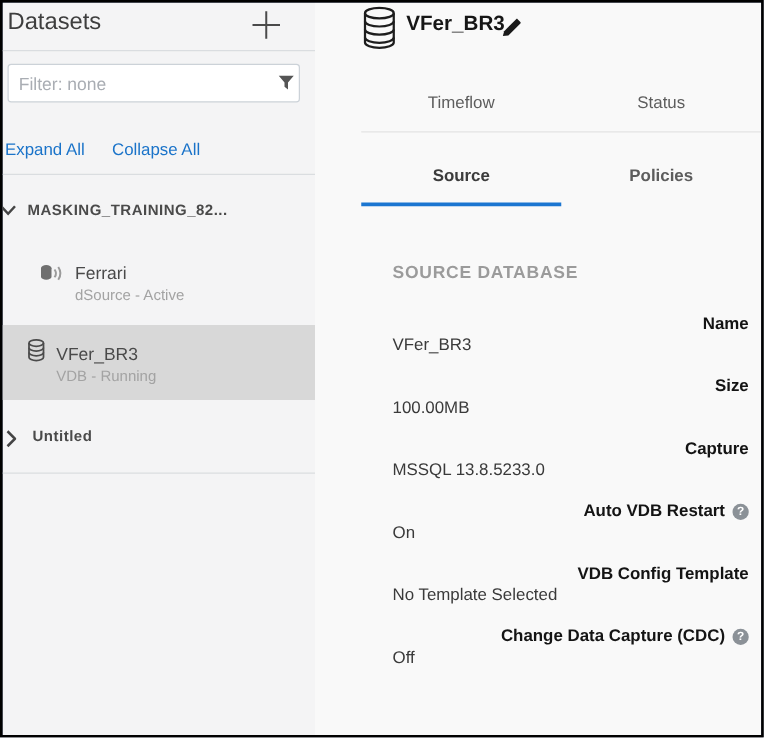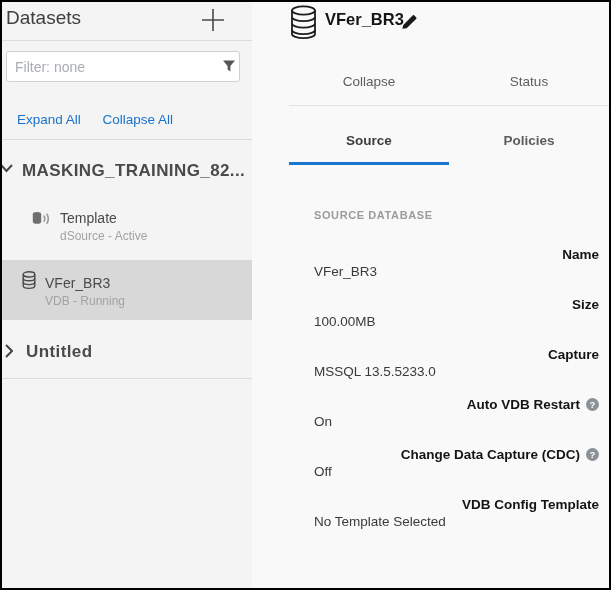--- a/index.html
+++ b/index.html
@@ -15,29 +15,29 @@
   .add-btn { position:absolute; left:198px; top:5px; width:26px; height:26px;
              cursor:pointer; }
   .hr { position:absolute; left:0; right:0; height:1px; background:#dadde0; }
   .hr1 { top:38px; } .hr2 { top:137px; } .hr3 { top:376px; }
   .filter-input { position:absolute; left:4px; top:49px; width:234px; height:31px;
                   border:1px solid #ccd2d8; border-radius:3px; background:#fff;
                   padding:0 30px 0 8px; font-size:14px; color:#333;
                   font-family:"Liberation Sans", sans-serif; outline:none; }
   .filter-input::placeholder { color:#a9adb3; }
   .funnel { position:absolute; left:220px; top:57px; cursor:pointer; }
-  .links { position:absolute; left:15px; top:110px; font-size:13.5px; }
+  .links { position:absolute; left:2px; top:110px; font-size:13.5px; }
   .links a { color:#1a73c9; text-decoration:none; cursor:pointer; margin-right:18px; }
   .group { position:absolute; left:0; right:0; cursor:pointer; }
   .g1 { top:155px; height:30px; }
   .g2 { top:336px; height:30px; }
   .chev { position:absolute; top:5px; }
   .g1 .chev { left:-2px; }
   .g2 .chev { left:2px; top:6px; }
-  .glabel { position:absolute; left:20px; top:4px; font-size:17px; font-weight:bold;
+  .glabel { position:absolute; left:20px; top:4px; font-size:12px; font-weight:bold;
             color:#4a4a4a; letter-spacing:.4px; white-space:nowrap; }
   .g2 .glabel { left:24px; }
   .item { position:absolute; left:0; right:0; cursor:pointer; }
   .i1 { top:200px; height:50px; }
   .i2 { top:258px; height:60px; background:#d8d8d8; }
   .i1 .ic { position:absolute; left:30px; top:9px; }
   .i2 .ic { position:absolute; left:20px; top:11px; }
   .itxt { position:absolute; left:58px; top:7px; }
   .i2 .itxt { left:43px; top:14px; }
   .iname { font-size:14px; color:#4a4a4a; line-height:19px; }
@@ -53,21 +53,21 @@
   .pencil { position:absolute; left:148px; top:10px; cursor:pointer; }
   .tabrow { position:absolute; left:37px; right:0; display:flex; }
   .tr1 { top:60px; border-bottom:1px solid #e3e3e3; }
   .tr1 .tab { padding:12px 0 16px; }
   .tr2 { top:104px; }
   .tr2 .tab { padding:27px 0 14px; border-bottom:3px solid transparent;font-weight:bold; }
   .tab { flex:1; text-align:center; font-size:13.5px; color:#5d5d5d;
          cursor:pointer; }
   .tab.active { border-bottom-color:#1b76d1; color:#3c3c3c; }
   .content { position:absolute; left:62px; top:207px; right:10px; }
-  .sec-title { font-size:11px; font-weight:bold; color:#9b9b9b;
+  .sec-title { font-size:14px; font-weight:bold; color:#9b9b9b;
                letter-spacing:.6px; margin-bottom:25px; }
   .fld { margin-bottom:16px; }
   .flabel { font-size:13.5px; font-weight:bold; color:#141414; line-height:17px;text-align:right; }
   .fval { font-size:13.5px; color:#3a3a3a; line-height:17px; }
   .help { display:inline-flex; width:13px; height:13px; border-radius:50%;
           background:#8b9197; color:#fff; font-size:9.5px; font-weight:bold;
           align-items:center; justify-content:center; margin-left:6px;
           vertical-align:1px; cursor:pointer; }
   svg { display:block; }
 </style>
@@ -117,21 +117,21 @@
         <svg width="19" height="16" viewBox="0 0 19 16">
           <g fill="#6f6f6f">
             <ellipse cx="5" cy="3.4" rx="4.2" ry="2.4"></ellipse>
             <path d="M0.8 3.4v7a4.2 2.4 0 0 0 8.4 0v-7z"></path>
           </g>
           <path d="M11.6 4.6a5 5 0 0 1 0 6.2" stroke="#9b9b9b" stroke-width="1.6" fill="none"></path>
           <path d="M14.6 2.6a9 9 0 0 1 0 10.2" stroke="#9b9b9b" stroke-width="1.6" fill="none"></path>
         </svg>
       </span>
       <div class="itxt">
-        <div class="iname">Template</div>
+        <div class="iname">Ferrari</div>
         <div class="istat">dSource - Active</div>
       </div>
     </div>
 
     <div class="item i2">
       <span class="ic">
         <svg width="14" height="19" viewBox="0 0 14 19" fill="none" stroke="#4a4a4a" stroke-width="1.4">
           <ellipse cx="7" cy="3.4" rx="5.8" ry="2.6"></ellipse>
           <path d="M1.2 3.4v11.4a5.8 2.6 0 0 0 11.6 0V3.4"></path>
           <path d="M1.2 7.2a5.8 2.6 0 0 0 11.6 0"></path>
@@ -170,21 +170,21 @@
       </span>
       <span class="dp-title">VFer_BR3</span>
       <span class="pencil">
         <svg width="19" height="19" viewBox="0 0 19 19">
           <path d="M2.3 16.7l1-3.8 9.6-9.6c.3-.3.9-.3 1.2 0l2.2 2.2c.3.3.3.9 0 1.2l-9.6 9.6z" fill="#1a1a1a"></path>
         </svg>
       </span>
     </div>
 
     <div class="tabrow tr1">
-      <div class="tab">Collapse</div>
+      <div class="tab">Timeflow</div>
       <div class="tab">Status</div>
     </div>
 
     <div class="tabrow tr2">
       <div class="tab active">Source</div>
       <div class="tab">Policies</div>
     </div>
 
     <div class="content">
       <div class="sec-title">SOURCE DATABASE</div>
@@ -194,37 +194,37 @@
         <div class="fval">VFer_BR3</div>
       </div>
 
       <div class="fld">
         <div class="flabel">Size</div>
         <div class="fval">100.00MB</div>
       </div>
 
       <div class="fld">
         <div class="flabel">Capture</div>
-        <div class="fval">MSSQL 13.5.5233.0</div>
+        <div class="fval">MSSQL 13.8.5233.0</div>
       </div>
 
 
       <div class="fld">
         <div class="flabel">
           <span>Auto VDB Restart</span><span class="help">?</span>
         </div>
         <div class="fval">On</div>
       </div>
 
       <div class="fld">
+        <div class="flabel">VDB Config Template</div>
+        <div class="fval">No Template Selected</div>
+      </div>
+
+      <div class="fld">
         <div class="flabel">
           <span>Change Data Capture (CDC)</span><span class="help">?</span>
         </div>
         <div class="fval">Off</div>
       </div>
-
-      <div class="fld">
-        <div class="flabel">VDB Config Template</div>
-        <div class="fval">No Template Selected</div>
-      </div>
     </div>
   </main>
 </div>
 
 </body></html>

